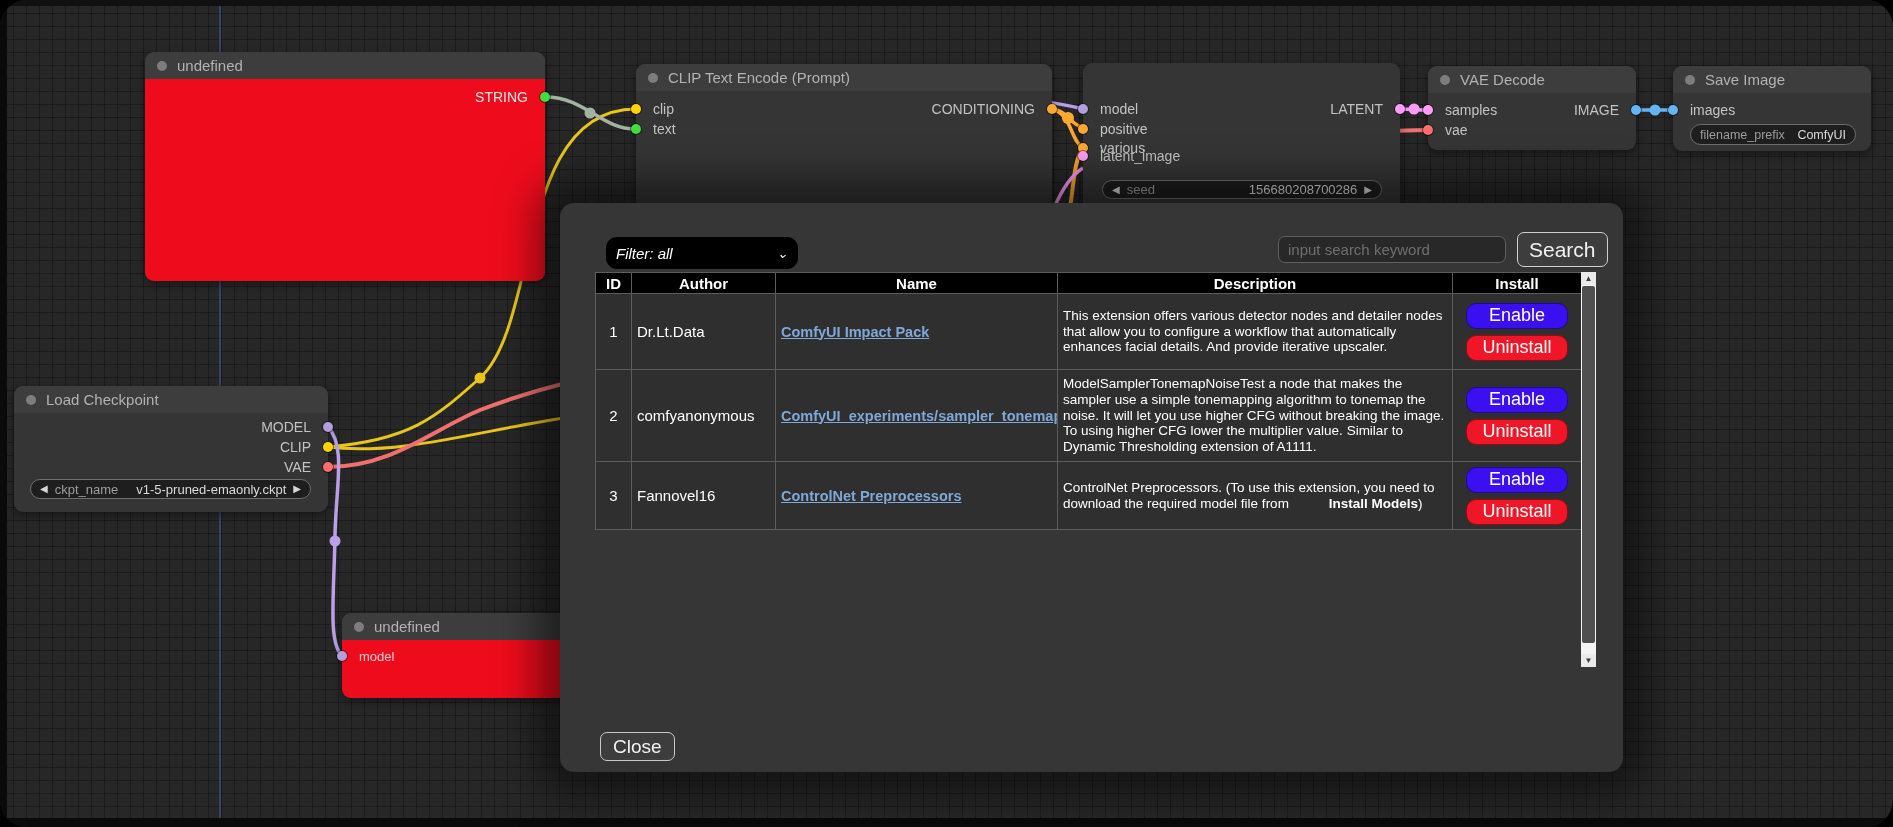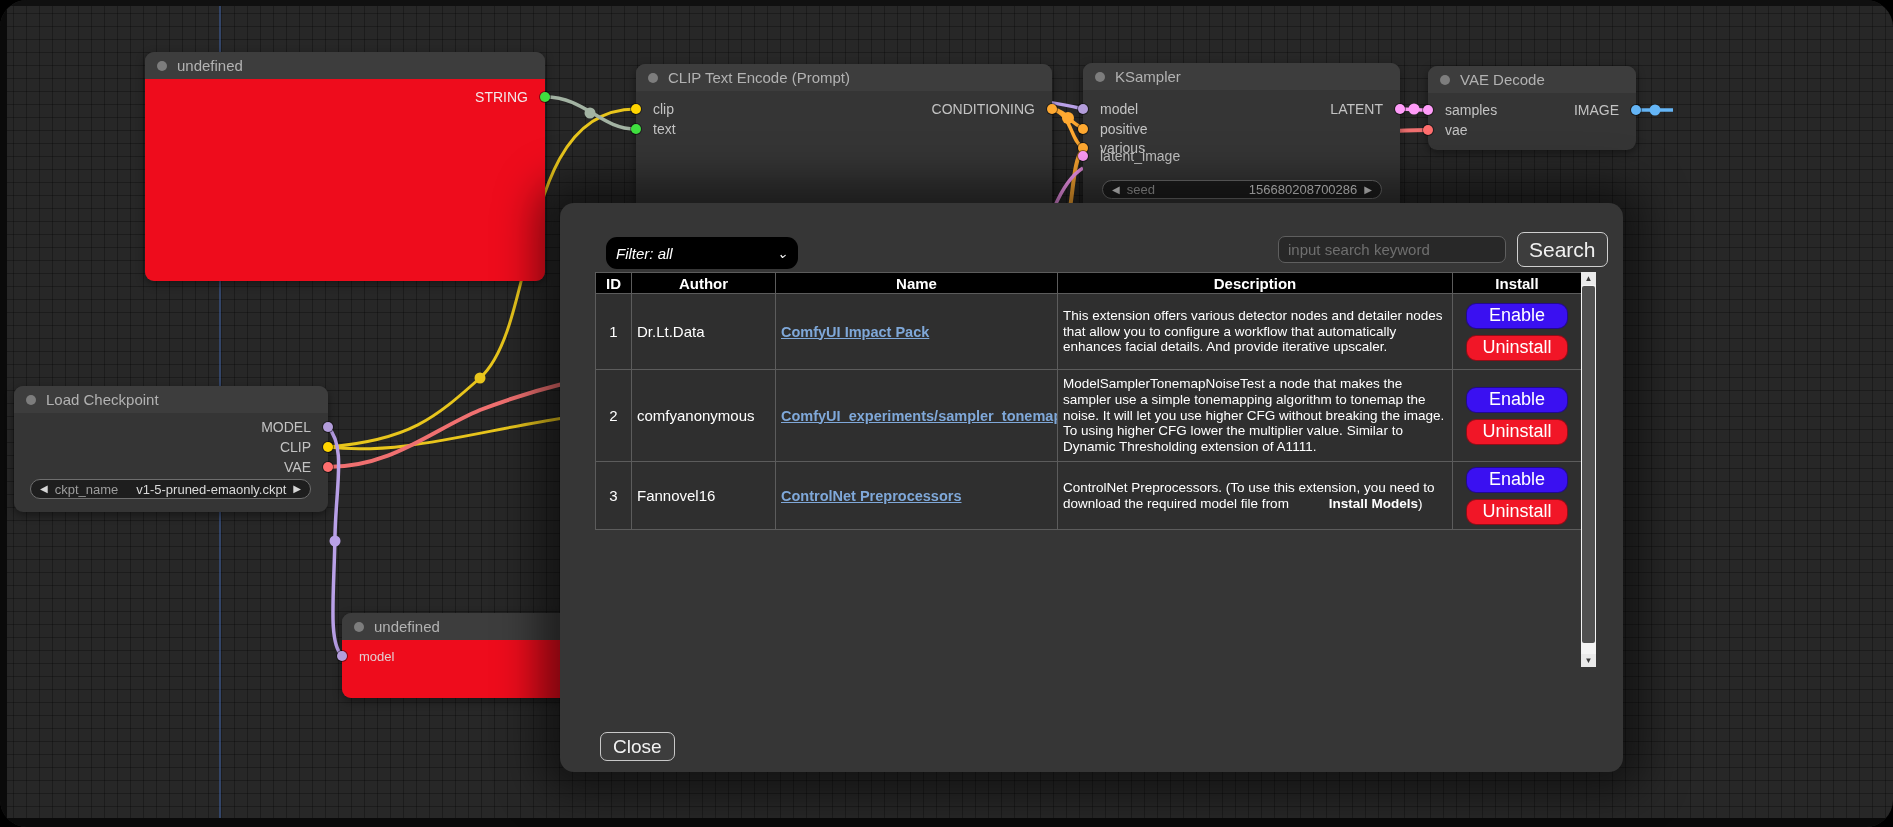--- a/index.html
+++ b/index.html
@@ -146,24 +146,20 @@
       <span class="sdot" style="background:#3fdf3f;"></span>
       <span>text</span>
     </div>
     <div class="slot out" style="top:36px;">
       <span>CONDITIONING</span>
       <span class="sdot" style="background:#ffa931;"></span>
     </div>
   </div>
 
   <div class="node" style="left:1083px;top:63px;width:317px;height:145px;border-radius:9px 9px 0 0;">
-    <div class="node-title">
-      <span class="tdot"></span>
-      <span>KSampler</span>
-    </div>
     <div class="slot in" style="top:37px;">
       <span class="sdot" style="background:#b39ddb;"></span>
       <span>model</span>
     </div>
     <div class="slot in" style="top:57px;">
       <span class="sdot" style="background:#ffa931;"></span>
       <span>positive</span>
     </div>
     <div class="slot in" style="top:76px;">
       <span class="sdot" style="background:#ffa931;"></span>
@@ -197,20 +193,34 @@
     <div class="slot in" style="top:55px;">
       <span class="sdot" style="background:#ff6e6e;"></span>
       <span>vae</span>
     </div>
     <div class="slot out" style="top:35px;">
       <span>IMAGE</span>
       <span class="sdot" style="background:#64b5f6;"></span>
     </div>
   </div>
 
+  <div class="node" style="left:1673px;top:66px;width:198px;height:85px;">
+    <div class="node-title">
+      <span class="tdot"></span>
+      <span>Save Image</span>
+    </div>
+    <div class="slot in" style="top:35px;">
+      <span class="sdot" style="background:#64b5f6;"></span>
+      <span>images</span>
+    </div>
+    <div class="widget" style="left:17px;top:58px;width:166px;height:21px;font-size:12.5px;">
+      <span>filename_prefix</span>
+      <span class="wval">ComfyUI</span>
+    </div>
+  </div>
 
   <div class="node" style="left:14px;top:386px;width:314px;height:126px;">
     <div class="node-title">
       <span class="tdot"></span>
       <span>Load Checkpoint</span>
     </div>
     <div class="slot out" style="top:32px;">
       <span>MODEL</span>
       <span class="sdot" style="background:#b39ddb;"></span>
     </div>

